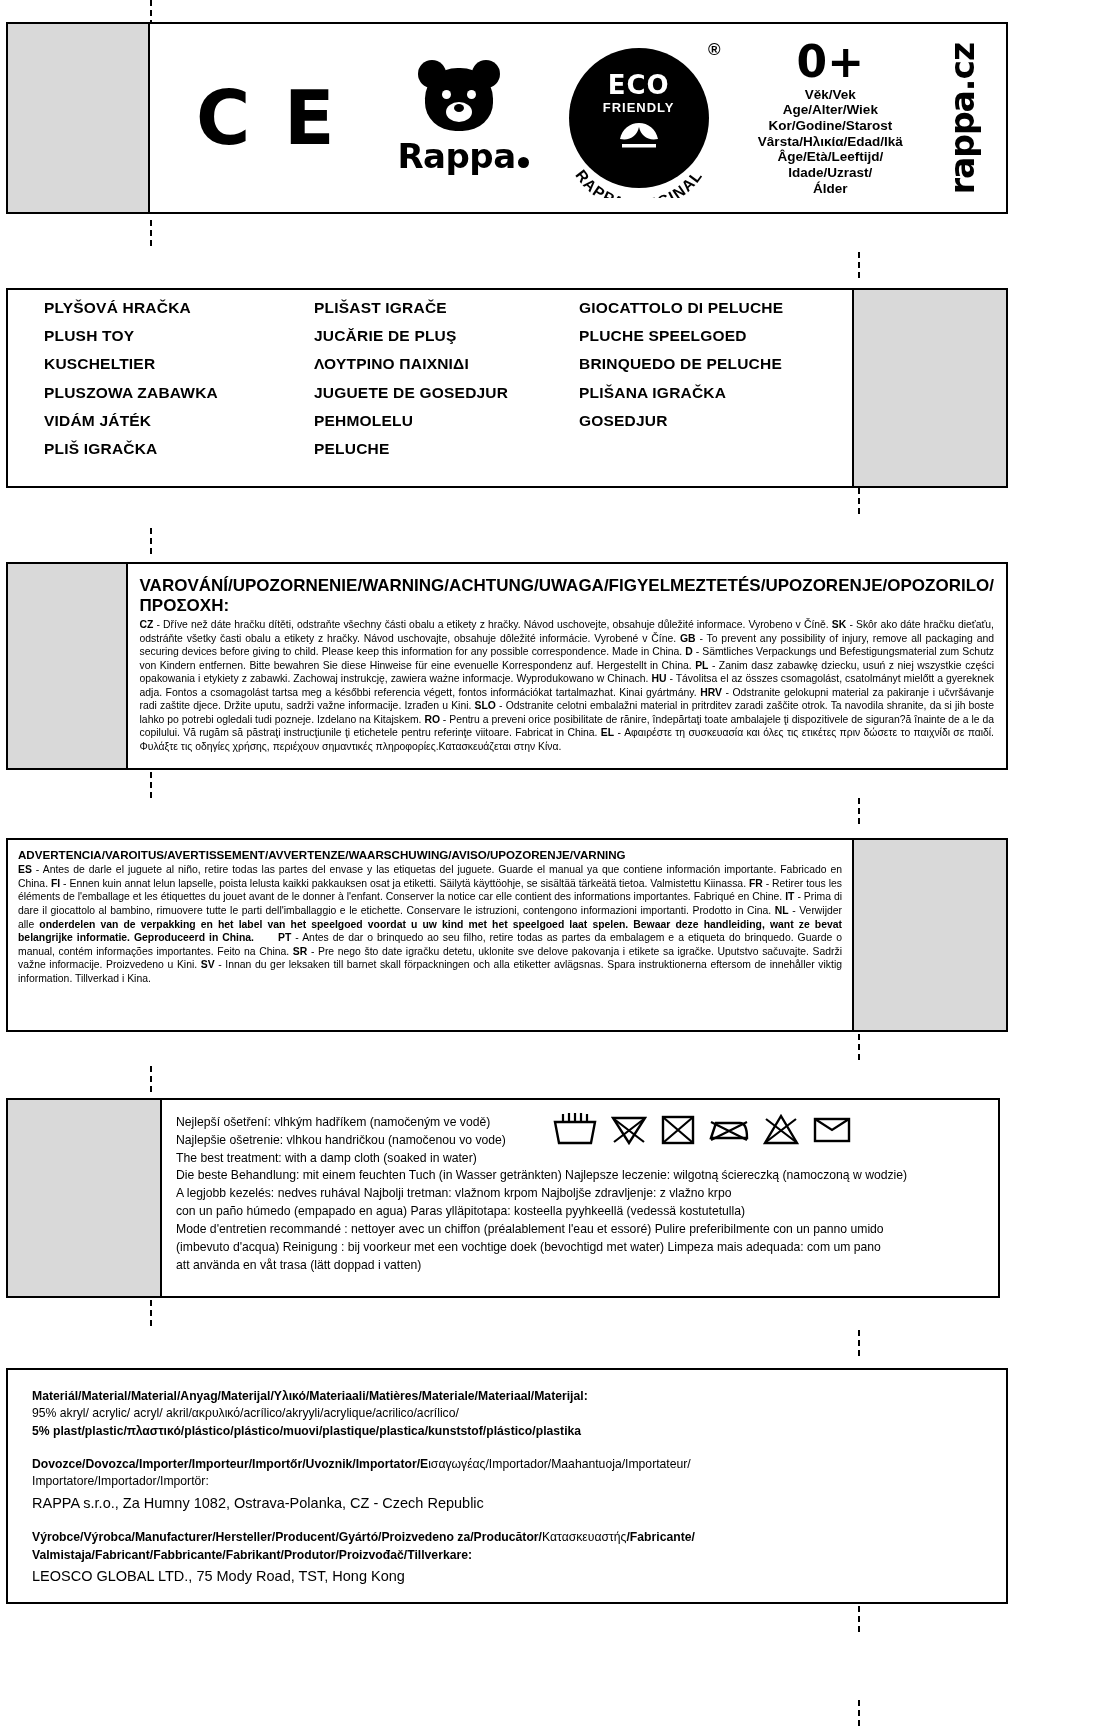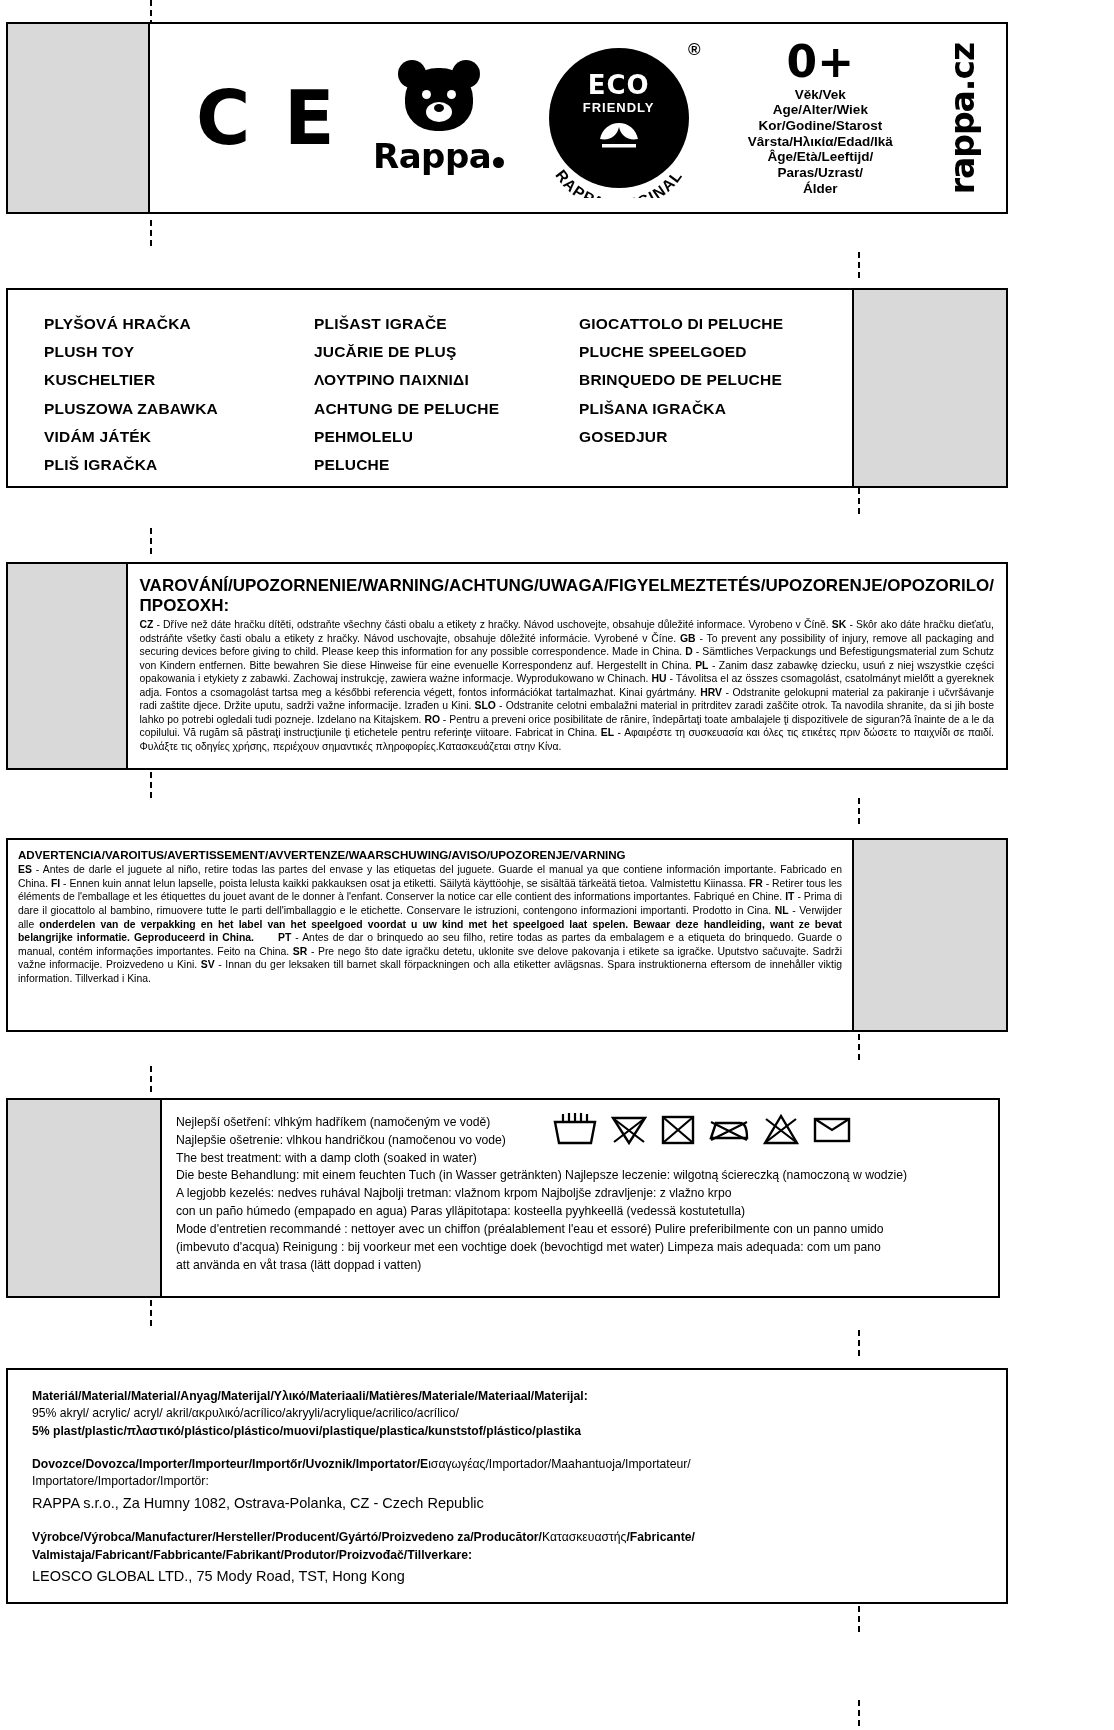--- a/index.html
+++ b/index.html
@@ -61,22 +61,23 @@
     font-size: 74px;
     font-weight: 700;
     letter-spacing: 4px;
     margin-left: 38px;
     margin-right: 30px;
     font-family: "DejaVu Sans", sans-serif;
   }
   
   .rappa-logo {
     width: 140px;
-    text-align: center;
+    text-align: right;
     margin-right: 26px;
+    margin-left: 20px;
   }
   .bear {
     position: relative;
     width: 86px;
     height: 74px;
     margin: 0 auto 2px auto;
   }
   .bear .head {
     position: absolute;
     left: 9px; top: 8px;
@@ -223,21 +224,21 @@
   #names-row {
     left: 6px;
     top: 288px;
     width: 1002px;
     height: 200px;
     display: flex;
   }
   #names-main {
     flex: 1;
     display: flex;
-    padding: 20px 0 0 36px;
+    padding: 4px 0 0 36px;
     box-sizing: border-box;
   }
   #names-right-grey {
     width: 152px;
     border-left: 2px solid #000;
     background: #d9d9d9;
   }
   .name-col {
     font-size: 15.5px;
     font-weight: 700;
@@ -416,21 +417,21 @@
       </div>
 
       <div class="age-block">
         <div class="zero">0+</div>
         <div class="age-lines">
           <div>Věk/Vek</div>
           <div>Age/Alter/Wiek</div>
           <div>Kor/Godine/Starost</div>
           <div>Vârsta/Ηλικία/Edad/Ikä</div>
           <div>Âge/Età/Leeftijd/</div>
-          <div>Paras/Uzrast/</div>
+          <div>Idade/Uzrast/</div>
           <div>Álder</div>
         </div>
       </div>
 
       <div class="rappacz">
         <span>rappa.cz</span>
       </div>
     </div>
   </div>
 
@@ -441,21 +442,21 @@
         <div>PLUSH TOY</div>
         <div>KUSCHELTIER</div>
         <div>PLUSZOWA ZABAWKA</div>
         <div>VIDÁM JÁTÉK</div>
         <div>PLIŠ IGRAČKA</div>
       </div>
       <div class="name-col c2">
         <div>PLIŠAST IGRAČE</div>
         <div>JUCĂRIE DE PLUŞ</div>
         <div>ΛΟΥΤΡΙΝΟ ΠΑΙΧΝΙΔΙ</div>
-        <div>ACHTUNG DE PELUCHE</div>
+        <div>JUGUETE DE GOSEDJUR</div>
         <div>PEHMOLELU</div>
         <div>PELUCHE</div>
       </div>
       <div class="name-col c3">
         <div>GIOCATTOLO DI PELUCHE</div>
         <div>PLUCHE SPEELGOED</div>
         <div>BRINQUEDO DE PELUCHE</div>
         <div>PLIŠANA IGRAČKA</div>
         <div>GOSEDJUR</div>
       </div>

